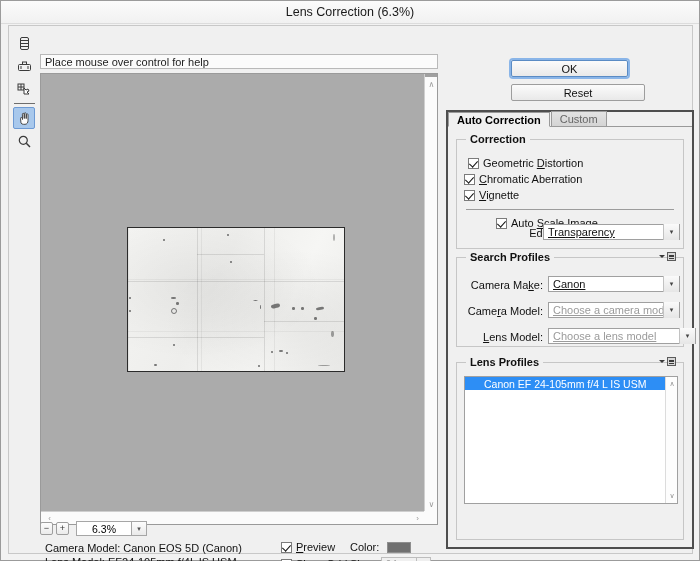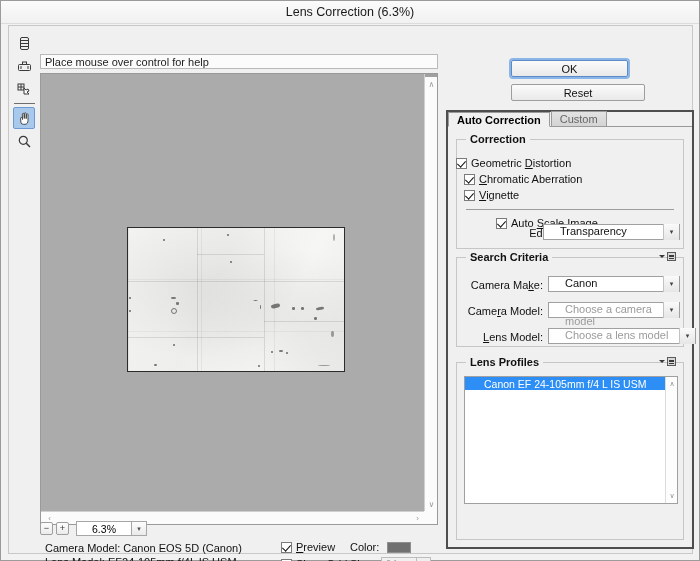--- a/index.html
+++ b/index.html
@@ -145,21 +145,21 @@
   }
   .group-box{border:1px solid #c6c6c6;box-sizing:border-box;height:100%;}
   .hr{height:1px;background:#9c9c9c;}
 
   .chkrow{position:absolute;display:flex;align-items:center;font-size:11px;color:#111;}
   .u{text-decoration:underline;}
 
   .lbl{position:absolute;font-size:11px;color:#111;text-align:right;}
   .select{
     position:absolute;height:16px;background:#fff;border:1px solid #a0a0a0;box-sizing:border-box;
-    display:flex;font-size:11px;padding-left:16px;color:#111;
+    display:flex;align-items:center;font-size:11px;padding-left:4px;color:#111;text-decoration:underline;
   }
   .select.ph{color:#9b9b9b;}
   .select .car{
     position:absolute;right:0;top:-1px;width:15px;height:16px;
     background:linear-gradient(#fafafa,#e6e6e6);border-left:1px solid #c2c2c2;
     display:flex;align-items:center;justify-content:center;font-size:7px;color:#444;
   }
 
   .panelmenu{position:absolute;display:flex;align-items:center;gap:2px;}
   .pm-tri{width:0;height:0;border-left:3px solid transparent;border-right:3px solid transparent;border-top:3px solid #3a3a3a;}
@@ -324,21 +324,21 @@
         <div class="tab active">Auto Correction</div>
         <div class="tab">Custom</div>
       </div>
 
       <div class="panel-body">
 
         <div class="group" style="top:12px;height:110px;">
           <div class="group-box"></div>
           <div class="group-title">Correction</div>
 
-          <div class="chkrow" style="left:0;top:18px;">
+          <div class="chkrow" style="left:12px;top:18px;">
             <span class="cb on"></span>
             <span>Geometric <span class="u">D</span>istortion</span>
           </div>
           <div class="chkrow" style="left:8px;top:34px;">
             <span class="cb on"></span>
             <span><span class="u">C</span>hromatic Aberration</span>
           </div>
           <div class="chkrow" style="left:8px;top:50px;">
             <span class="cb on"></span>
             <span><span class="u">V</span>ignette</span>
@@ -353,21 +353,21 @@
         </div>
 
         <div class="lbl" style="left:40px;top:100px;width:70px;">Ed<span class="u">g</span>e:</div>
         <div class="select" style="left:95px;top:97px;width:137px;">
           <span>Transparency</span>
           <span class="car">▾</span>
         </div>
 
         <div class="group" style="top:130px;height:90px;">
           <div class="group-box"></div>
-          <div class="group-title">Search Criteria</div>
+          <div class="group-title">Search Profiles</div>
           <div class="panelmenu" style="right:8px;top:-5px;">
             <span class="pm-tri"></span>
             <span class="pm-lines">
                 <i></i>
                 <i></i>
                 <i></i>
               </span>
           </div>
 
           <div class="lbl" style="left:0px;top:22px;width:87px;">Camera Ma<span class="u">k</span>e:</div>

